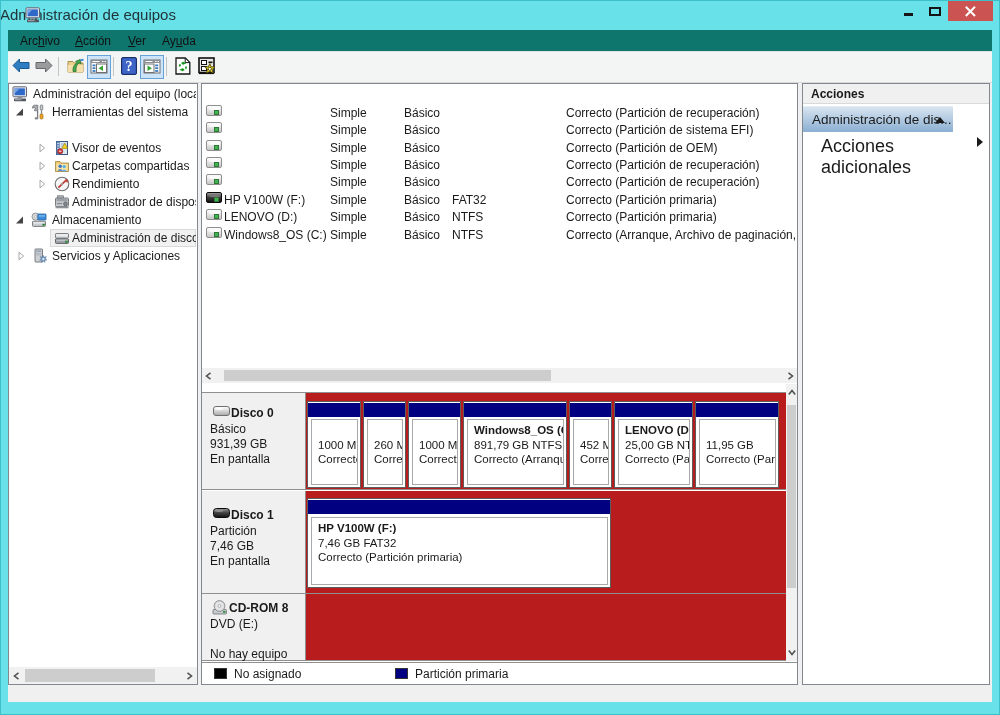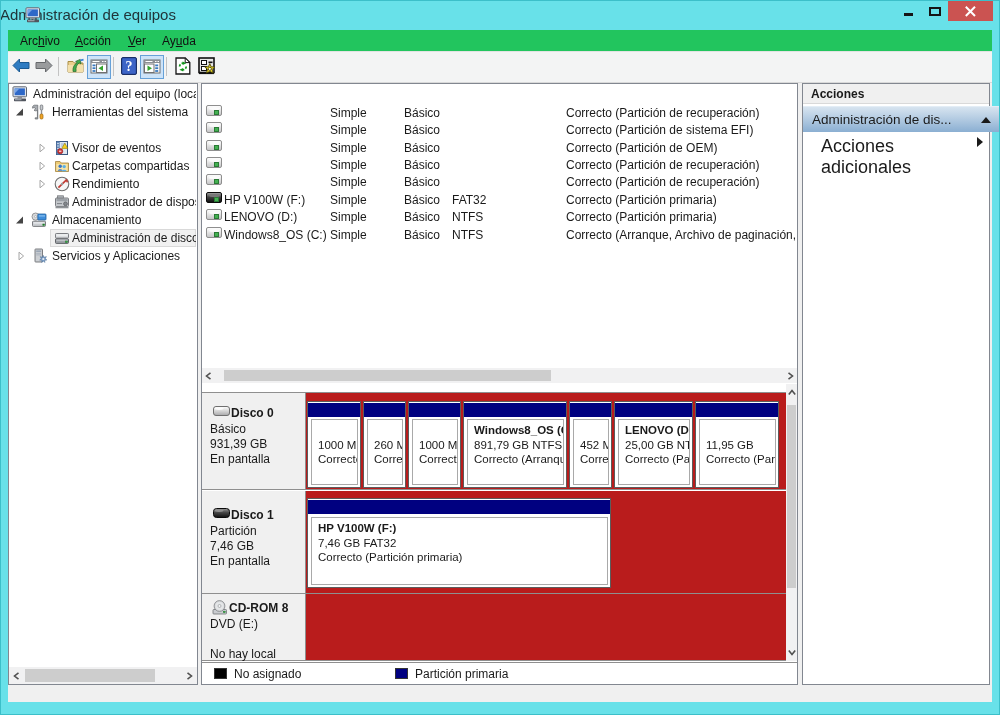--- a/index.html
+++ b/index.html
@@ -6,21 +6,21 @@
 body{position:relative;font-family:"Liberation Sans",sans-serif;font-size:12px;color:#1a1a1a;background:#68e1e9}
 .abs{position:absolute}
 .frame{left:0;top:0;width:1000px;height:715px;border:1px solid #3cbfc9;pointer-events:none;z-index:99}
 
 .title{left:0;top:6px;width:1000px;text-align:left;font-size:15px;color:#20353a}
 .btnmin{left:904px;top:13px;width:9px;height:3px;background:#151515}
 .btnmax{left:929px;top:7px;width:12px;height:9px;border:2px solid #151515;background:transparent}
 .btnclose{left:948px;top:1px;width:45px;height:20px;background:#cb5351}
 
 .client{left:8px;top:30px;width:984px;height:672px;background:#f0f0f0}
-.menubar{left:0;top:0;width:984px;height:22px;background:#22c55e;border-bottom:1px solid #e3e3e3}
+.menubar{left:0;top:0;width:984px;height:22px;background:#0f766e;border-bottom:1px solid #e3e3e3}
 .menubar span{position:absolute;top:4px;font-size:12px;color:#111}
 .toolbar{left:0;top:22px;width:984px;height:31px;background:#f3f4f4;border-bottom:1px solid #d9d9d9}
 .tsep{position:absolute;top:5px;width:1px;height:19px;background:#c3c3c3}
 .tbtn{position:absolute;top:3px;width:24px;height:24px;background:#cde3f8;border:1px solid #66a1d8}
 
 .pane{background:#fff;border:1px solid #828790}
 .lpane{left:0;top:53px;width:190px;height:602px}
 .cpane{left:193px;top:53px;width:597px;height:602px}
 .rpane{left:794px;top:53px;width:188px;height:602px}
 
@@ -43,21 +43,21 @@
 .dlabel{position:absolute;left:0;top:0;width:104px;height:100%;background:#f0f0f0;border-right:1px solid #8f8f8f}
 .dlabel .nm{position:absolute;font-weight:bold;font-size:12px;white-space:nowrap}
 .dlabel .ln{position:absolute;left:8px;font-size:12px;white-space:nowrap}
 .part{position:absolute;border:1px solid #5c5c5c;background:#fff}
 .band{position:absolute;left:0;top:1px;right:0;height:13.5px;background:#000080}
 .pinner{position:absolute;left:3px;right:2px;top:17px;bottom:2px;border:1px solid #a9a9a9;overflow:hidden;padding:3px 0 0 6px;font-size:11.5px;line-height:14.5px;white-space:nowrap}
 .legend{position:absolute;left:0;top:578px;width:595px;height:20px;background:#fff;border-top:1px solid #8f8f8f}
 .sw{position:absolute;top:5px;width:13px;height:11px;border:1px solid #333}
 
 .acthead{position:absolute;left:0;top:0;width:186px;height:20px;background:#f0f0f0;border-bottom:1px solid #d9d9d9;font-weight:bold;line-height:21px;padding-left:8px}
-.actblue{position:absolute;left:0;top:22px;width:196px;height:26px;background:linear-gradient(180deg,#d7e4f0 0%,#b9cfe4 40%,#92b4d5 90%,#8bafd2 100%);border-top:1px solid #e3edf6}
+.actblue{position:absolute;left:0;top:22px;width:150px;height:26px;background:linear-gradient(180deg,#d7e4f0 0%,#b9cfe4 40%,#92b4d5 90%,#8bafd2 100%);border-top:1px solid #e3edf6}
 .actblue .t{position:absolute;left:9px;top:5px;font-size:13.5px;color:#1b1b1b;white-space:nowrap;overflow:hidden;width:160px}
 svg{display:block}
 .vi{position:absolute;top:3px;width:16px;height:11px;border:1px solid #8e8e8e;border-radius:2px;background:linear-gradient(180deg,#fdfdfd,#e6e6e6 45%,#c6c6c8)}
 .vi::after{content:"";position:absolute;right:2.5px;top:4px;width:2.5px;height:3px;background:#44b152;border:0.5px solid #2a7a35}
 .vi::before{content:"";position:absolute;left:1.5px;top:0.5px;width:11px;height:3px;border-radius:50%;background:rgba(252,252,252,0.9)}
 .vi.dark{background:linear-gradient(180deg,#9c9c9c,#424242 45%,#101010);border-color:#0a0a0a}
 .vi.dark::before{background:#777}
 </style></head>
 <body>
 
@@ -465,21 +465,21 @@
             <svg width="16" height="15">
               <rect x="1" y="9.5" width="13.5" height="4.5" rx="0.8" fill="#c9ccd0" stroke="#6e7175" stroke-width="0.8"></rect>
               <circle cx="7.5" cy="6" r="5.4" fill="#d6d8da" stroke="#7d8084" stroke-width="0.8"></circle>
               <circle cx="7.5" cy="6" r="4" fill="#e4e6e8"></circle>
               <circle cx="7.5" cy="6" r="1.5" fill="#f2f3f4" stroke="#8f9296" stroke-width="0.6"></circle>
               <rect x="11.4" y="11.2" width="1.8" height="1.5" fill="#3cb54a" stroke="#1f742b" stroke-width="0.5"></rect>
             </svg>
           </div>
         <div class="nm" style="left:27px;top:7px">CD-ROM 8</div>
         <div class="ln" style="top:23px">DVD (E:)</div>
-        <div class="ln" style="top:53px">No hay local</div>
+        <div class="ln" style="top:53px">No hay equipo</div>
       </div>
     </div>
 
     <div class="sbtrack" style="left:584px;top:300px;width:11px;height:277px">
       <svg class="sbarr" style="left:2px;top:5px" width="8" height="7">
           <path d="M0.8 5.5 L4 1.5 L7.2 5.5" stroke="#515151" stroke-width="1.6" fill="none"></path>
         </svg>
       <div class="sbthumb" style="left:1px;top:21px;width:9px;height:183px"></div>
       <svg class="sbarr" style="left:2px;bottom:5px" width="8" height="7">
           <path d="M0.8 1.5 L4 5.5 L7.2 1.5" stroke="#515151" stroke-width="1.6" fill="none"></path>

